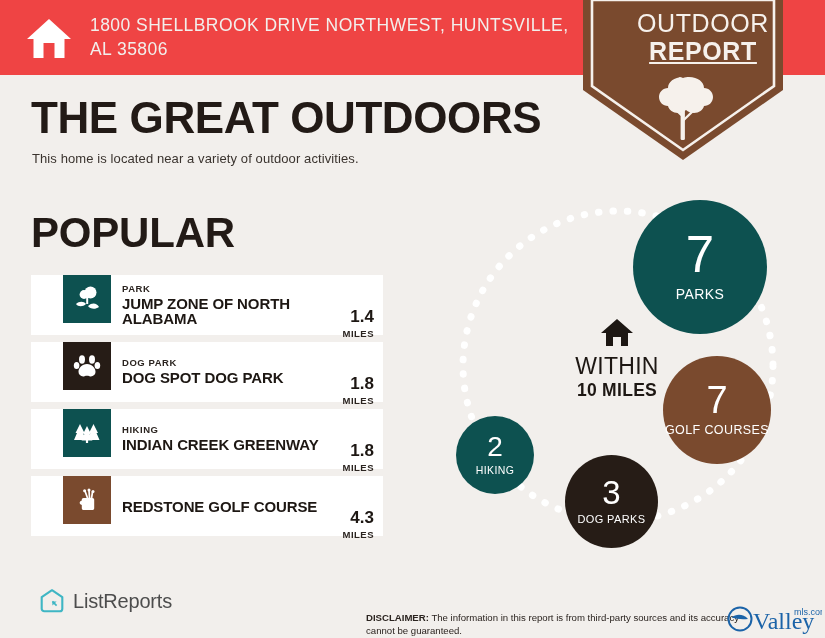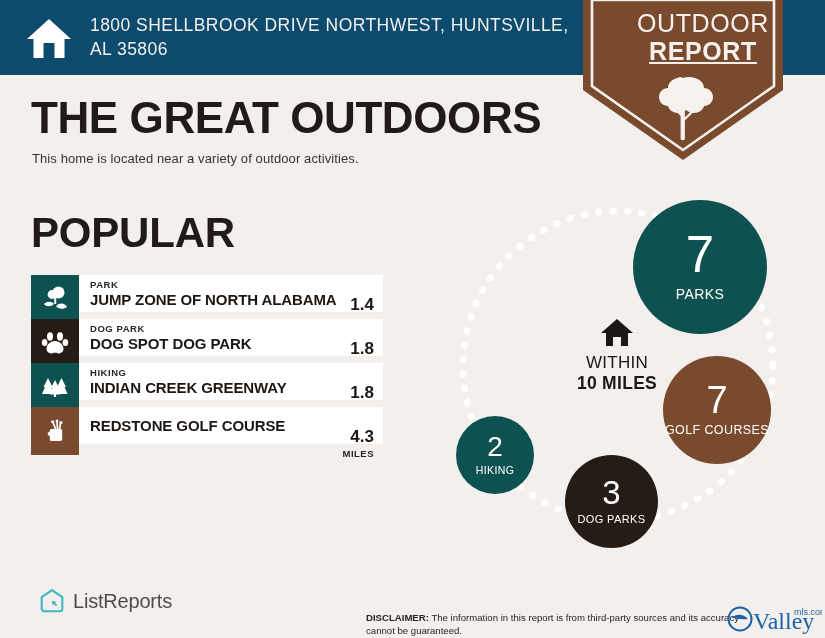--- a/index.html
+++ b/index.html
@@ -8,21 +8,21 @@
     background:#f2efec;
     font-family:"Liberation Sans", sans-serif;
     position:relative;
     overflow:hidden;
     -webkit-font-smoothing:antialiased;
   }
 
   
   .header-bar{
     position:absolute; left:0; top:0; width:825px; height:75px;
-    background:#0c4a6e;
+    background:#ef4444;
     display:flex; align-items:center;
   }
   .header-home-icon{
     margin-left:26px; margin-right:18px; flex:0 0 auto;
     width:46px; height:42px; display:block;
   }
   .header-address{
     color:#f2efec; font-size:17.5px; letter-spacing:.45px;
     line-height:1.32; max-width:480px; font-weight:400;
   }
@@ -53,21 +53,21 @@
   .popular{
     position:absolute; left:31px; top:212px;
     font-size:42px; font-weight:700; color:#221a16;
     letter-spacing:-.2px; line-height:1;
   }
 
   
   .list{ position:absolute; left:31px; top:275px; width:352px; }
   .row{
     position:relative; display:flex; align-items:stretch;
-    background:#ffffff; height:37px; margin-bottom:7px;
+    background:#ffffff; height:60px; margin-bottom:7px;padding-left:32px;
   }
   .row .iconbox{
     flex:0 0 48px; width:48px; height:48px;
     display:flex; align-items:center; justify-content:center;
   }
   .row .txt{
     flex:1 1 auto; padding-left:11px; display:flex;
     flex-direction:column; justify-content:center; overflow:hidden;
   }
   .row .cat{
@@ -113,21 +113,21 @@
 
   .bub-hike{ left:38px; top:238px; width:78px; height:78px; background:#0d5150; }
   .bub-hike .n{ font-size:28px; }
   .bub-hike .lb{ font-size:10.5px; margin-top:4px; }
 
   .center{
     position:absolute; left:124px; top:140px; width:150px;
     text-align:center; color:#1d1713;
   }
   .center .house{ display:block; margin:0 auto 6px; width:34px; height:29px; }
-  .center .w1{ display:block; font-size:17px; font-weight:400; letter-spacing:.3px; line-height:1.18; }
+  .center .w1{ display:block; font-size:23px; font-weight:400; letter-spacing:.3px; line-height:1.18; }
   .center .w2{ display:block; font-size:17.5px; font-weight:700; letter-spacing:.3px; line-height:1.18; }
 
   
   .lr-logo{ position:absolute; left:39px; top:588px; display:flex; align-items:center; }
   .lr-logo svg{ width:26px; height:26px; display:block; }
   .lr-logo .lr-name{ font-size:20px; color:#4d4d4d; margin-left:8px; letter-spacing:-.2px; }
 
   .disclaimer{
     position:absolute; left:366px; top:591px; width:400px;
     font-size:9.6px; color:#2b2420; line-height:1.38;margin-top:20px;

